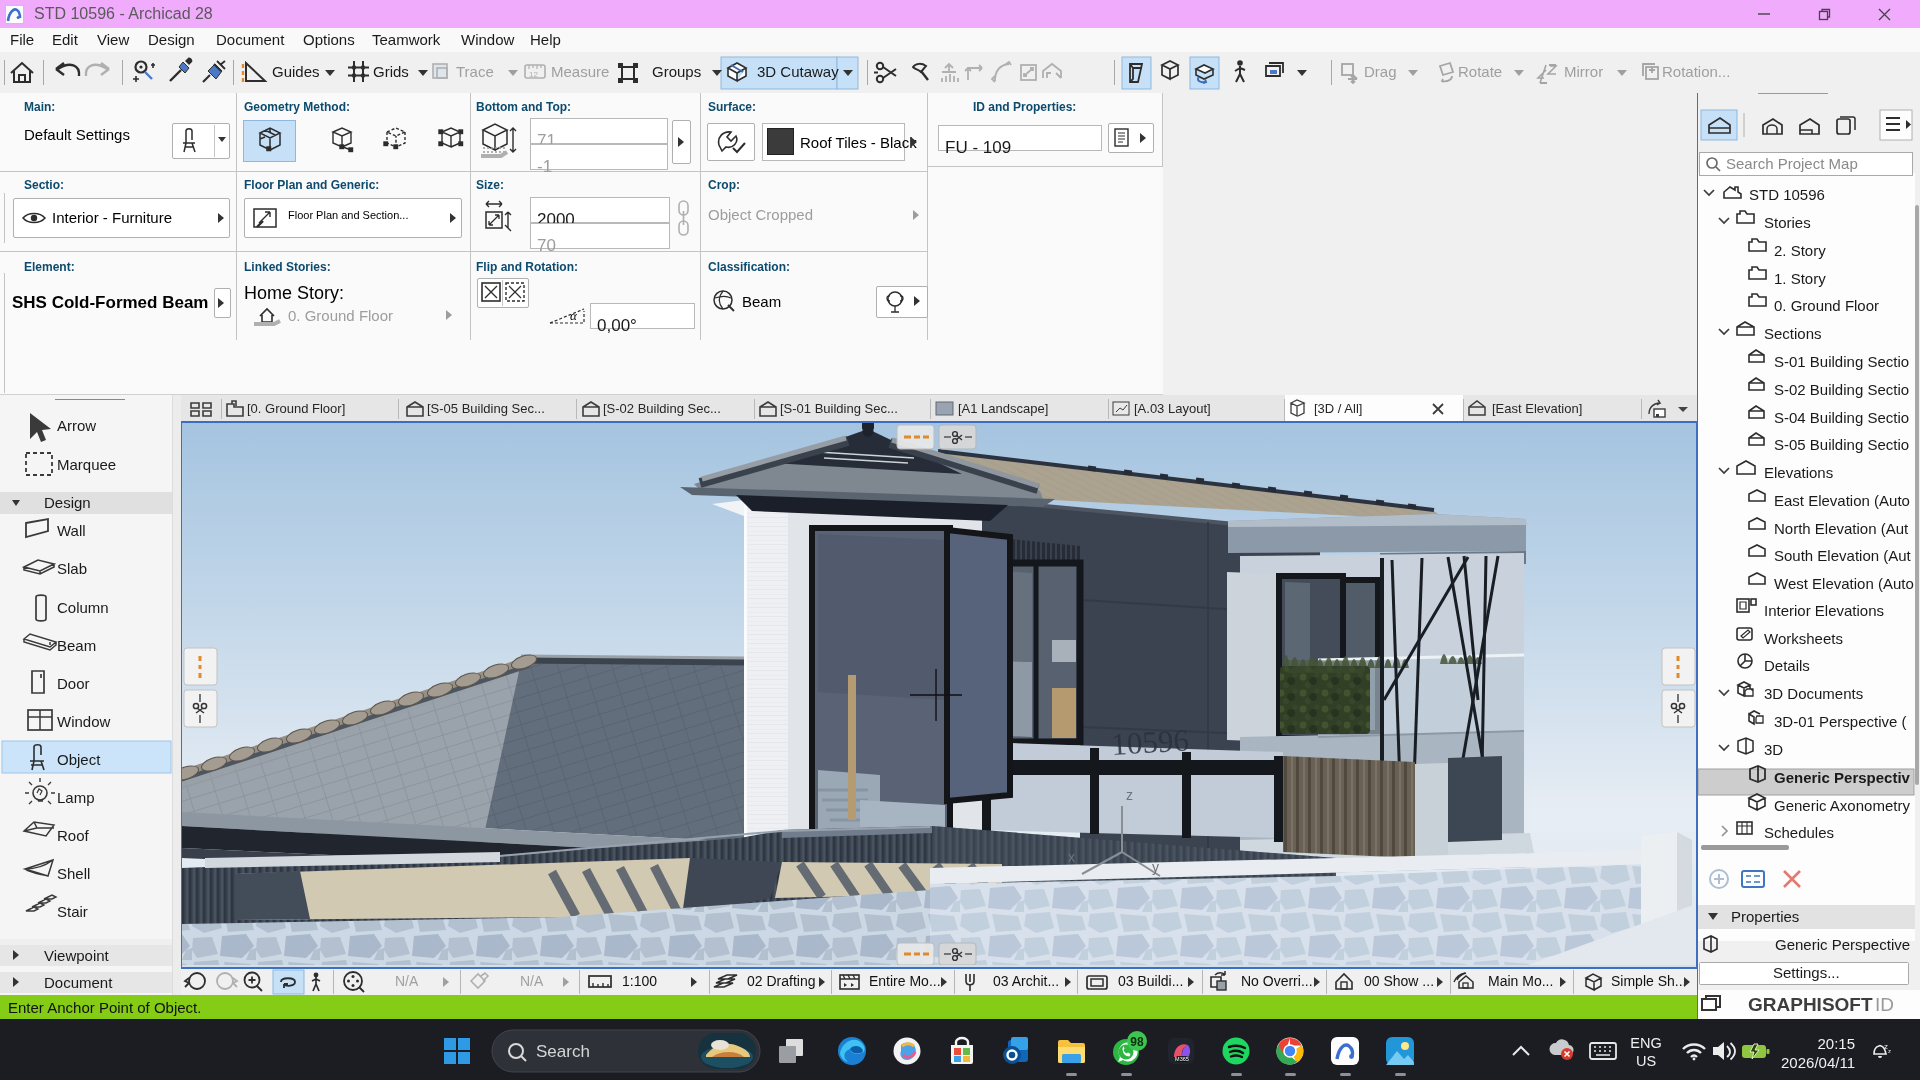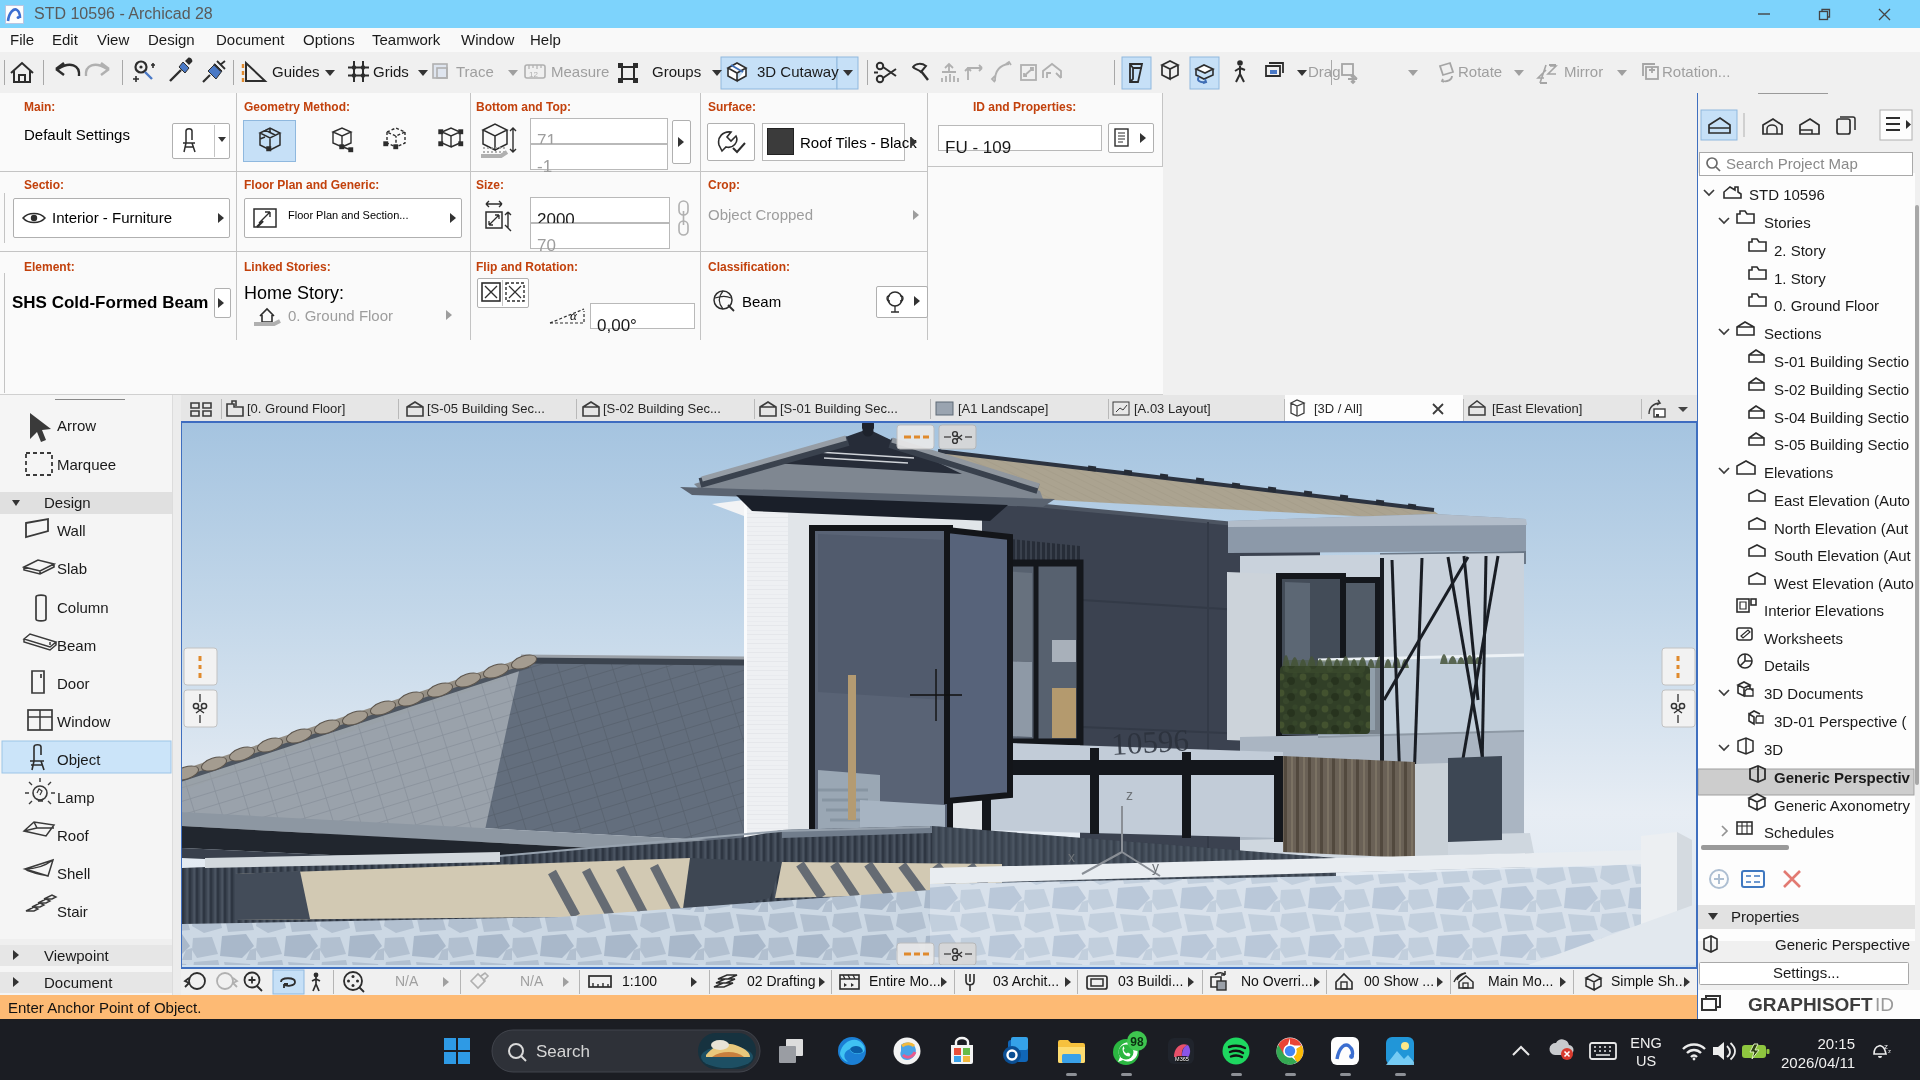--- a/index.html
+++ b/index.html
@@ -1,38 +1,38 @@
 <!DOCTYPE html>
 <html><head>
 <meta charset="utf-8">
 <style>
   * { margin:0; padding:0; box-sizing:border-box; }
   html,body { width:1920px; height:1080px; overflow:hidden; font-family:"Liberation Sans", sans-serif; }
   .abs { position:absolute; }
   #app { position:relative; width:1920px; height:1080px; background:#f0f0f0; }
 
   
-  #titlebar { left:0; top:0; width:1920px; height:28px; background:#7dd3fc; }
+  #titlebar { left:0; top:0; width:1920px; height:28px; background:#f0abfc; }
   #titlebar .title { left:34px; top:5px; font-size:16px; color:#5a5a5a; }
   .winbtn { top:0; width:46px; height:28px; color:#444; font-size:15px; text-align:center; line-height:28px; }
 
   
   #menubar { left:0; top:28px; width:1920px; height:24px; background:#f9f9f9; }
   #menubar span { position:absolute; top:3px; font-size:15px; color:#1a1a1a; }
 
   
   #toolbar { left:0; top:52px; width:1920px; height:41px; background:#f0f0f0; }
   .tlabel { position:absolute; top:11px; font-size:15px; color:#1a1a1a; }
   .tgray { color:#9f9f9f; }
   .darr { position:absolute; width:0; height:0; border-left:5px solid transparent; border-right:5px solid transparent; border-top:6px solid #333; }
   .darr.g { border-top-color:#9f9f9f; }
 
   
   #infobox { left:0; top:93px; width:1163px; height:302px; background:#fafafa; border-bottom:1px solid #d0d0d0; }
-  .iblabel { position:absolute; font-size:12px; font-weight:bold; color:#c2410c; }
+  .iblabel { position:absolute; font-size:12px; font-weight:bold; color:#0c4a6e; }
   .ibfield { position:absolute; background:#fff; border:1px solid #b9b9b9; font-size:17px; color:#1a1a1a; padding:12px 6px; }
   .ibgray { color:#9d9d9d; }
   .vline { position:absolute; width:1px; background:#c4c4c4; }
   .hline { position:absolute; height:1px; background:#c4c4c4; }
   .ibbtn { position:absolute; background:#fff; border:1px solid #b0b0b0; border-radius:2px; }
   .sarr { position:absolute; width:0; height:0; border-top:5px solid transparent; border-bottom:5px solid transparent; border-left:6px solid #333; }
 
   
   #toolbox { left:0; top:395px; width:181px; height:600px; background:#f5f5f5; }
   .tbitem { position:absolute; left:0; width:172px; height:32px; font-size:15px; color:#1a1a1a; }
@@ -40,21 +40,21 @@
   
   #tabbar { left:181px; top:395px; width:1516px; height:28px; background:#e6e6e6; }
 
   
   #viewport { left:181px; top:421px; width:1516px; height:546px; background:#cfe0ee; border-left:1px solid #3f6fbf; border-right:1px solid #3f6fbf; border-top:2px solid #3e6cc0; }
 
   
   #quickbar { left:181px; top:967px; width:1516px; height:28px; background:#f0f0f0; border-top:2px solid #3f6fbf; }
 
   
-  #statusbar { left:0; top:995px; width:1697px; height:24px; background:#fdba74; font-size:15px; color:#111; }
+  #statusbar { left:0; top:995px; width:1697px; height:24px; background:#84cc16; font-size:15px; color:#111; }
 
   
   #rightpanel { left:1697px; top:93px; width:223px; height:929px; background:#f0f0f0; border-left:1px solid #3f6fbf; }
 
   
   #taskbar { left:0; top:1019px; width:1920px; height:61px; background:#1b1d22; }
 </style>
 </head>
 <body>
 <div id="app">
@@ -190,21 +190,21 @@
   <span class="tlabel" style="left:272px">Guides</span>
       <div class="darr" style="left:325px;top:18px"></div>
   <span class="tlabel" style="left:373px">Grids</span>
       <div class="darr" style="left:418px;top:18px"></div>
   <span class="tlabel tgray" style="left:456px">Trace</span>
       <div class="darr g" style="left:508px;top:18px"></div>
   <span class="tlabel tgray" style="left:551px">Measure</span>
   <span class="tlabel" style="left:652px">Groups</span>
       <div class="darr" style="left:712px;top:18px"></div>
   <span class="tlabel" style="left:757px">3D Cutaway</span>
-  <span class="tlabel tgray" style="left:1308px">Drag</span>
+  <span class="tlabel tgray" style="left:1364px">Drag</span>
       <div class="darr g" style="left:1408px;top:18px"></div>
   <span class="tlabel tgray" style="left:1458px">Rotate</span>
       <div class="darr g" style="left:1514px;top:18px"></div>
   <span class="tlabel tgray" style="left:1564px">Mirror</span>
       <div class="darr g" style="left:1617px;top:18px"></div>
   <span class="tlabel tgray" style="left:1662px">Rotation...</span>
   </div>
   <div class="abs" id="infobox">
     <div class="vline" style="left:236px;top:0;height:247px"></div>
     <div class="vline" style="left:470px;top:0;height:247px"></div>

